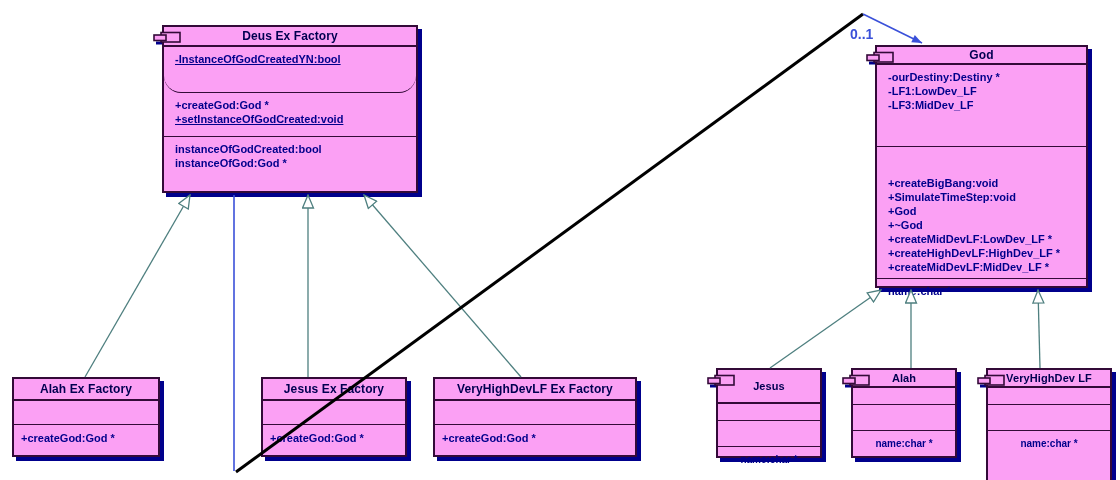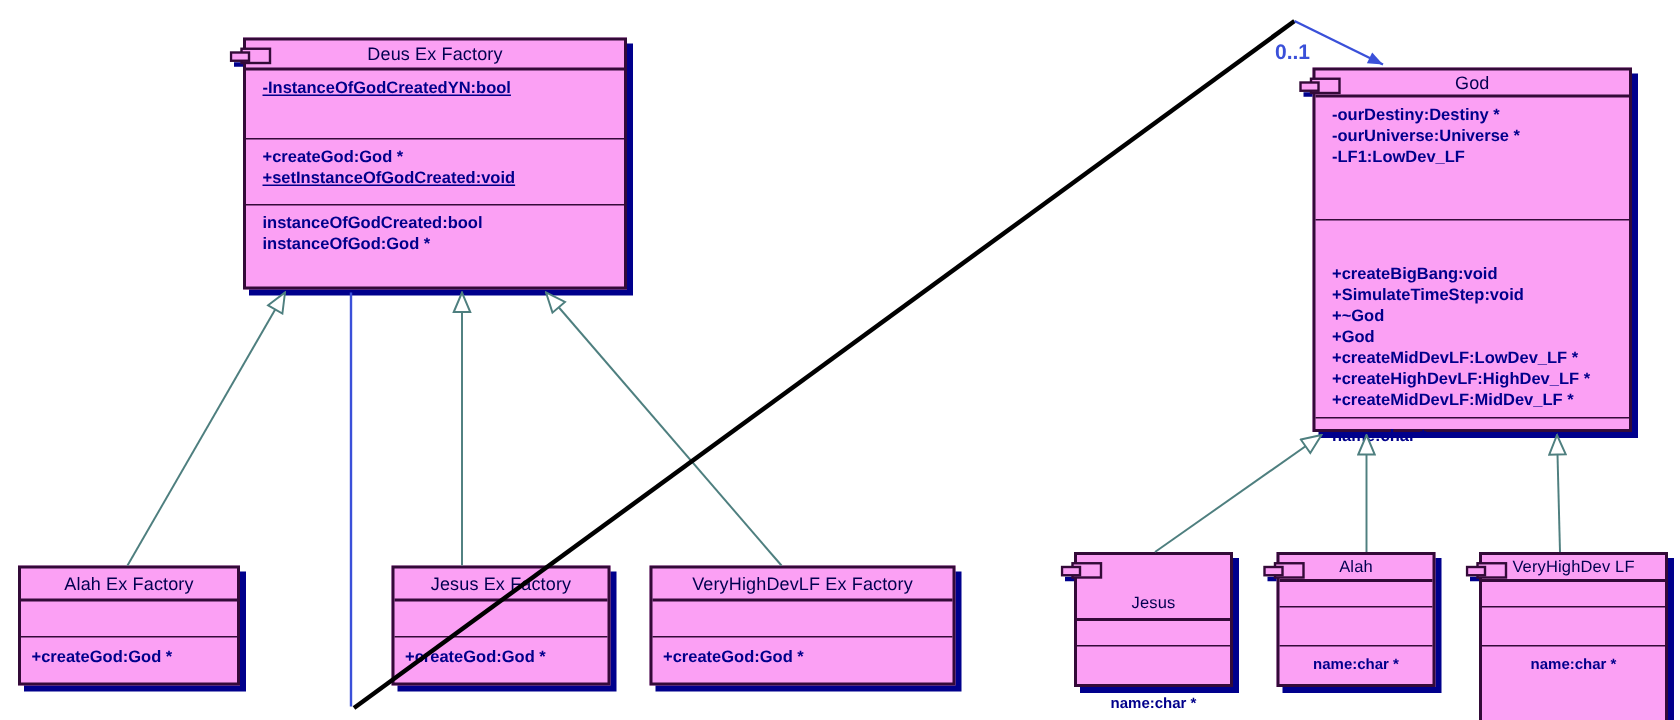--- a/index.html
+++ b/index.html
@@ -14,21 +14,21 @@
   #boxes { position: absolute; inset: 0; z-index: 1; }
   #connectors { position: absolute; inset: 0; z-index: 2; pointer-events: none; }
 
   .uml-class {
     position: absolute;
     background: var(--fill);
     border: 2px solid var(--border);
     box-shadow: 4px 4px 0 var(--shadow);
   }
   .cls-title {
-    font-weight: 400;
+    font-weight: 700;
     color: var(--title);
     text-align: center;
     border-bottom: 2px solid var(--border);
     display: flex; align-items: center; justify-content: center;
     white-space: nowrap; overflow: hidden;
     letter-spacing: 0.1px;
   }
   .lg  .cls-title { font-size: 12px; }
   .fac .cls-title { font-size: 12px; }
   .sm  .cls-title { font-size: 11px; }
@@ -64,49 +64,49 @@
 
 <div id="canvas">
   <div id="boxes">
       <div class="uml-class lg" style="left: 162px; top: 25px; width: 256px; height: 168px;">
         <div class="cls-icon"><svg width="30" height="15" viewBox="0 0 30 15">
             <rect x="3" y="10.5" width="6" height="3" fill="#00008C"></rect>
             <rect x="8" y="1.5" width="19" height="9.5" fill="#FBA0F4" stroke="#330A38" stroke-width="1.6"></rect>
             <rect x="1" y="4" width="12" height="5.5" fill="#FBA0F4" stroke="#330A38" stroke-width="1.6"></rect>
           </svg></div>
         <div class="cls-title" style="height: 20px;">Deus Ex Factory</div>
-        <div class="cls-section" style="height: 46px;">
+        <div class="cls-section" style="height: 46px; border-radius: 17px;">
           <div class="member"><span class="u">-InstanceOfGodCreatedYN:bool</span></div>
         </div>
         <div class="cls-section" style="height: 44px;">
           <div class="member"><span>+createGod:God *</span></div>
           <div class="member"><span class="u">+setInstanceOfGodCreated:void</span></div>
         </div>
         <div class="cls-section" style="height: 54px;">
           <div class="member"><span>instanceOfGodCreated:bool</span></div>
           <div class="member"><span>instanceOfGod:God *</span></div>
         </div>
       </div>
       <div class="uml-class lg" style="left: 875px; top: 45px; width: 213px; height: 243px;">
         <div class="cls-icon"><svg width="30" height="15" viewBox="0 0 30 15">
             <rect x="3" y="10.5" width="6" height="3" fill="#00008C"></rect>
             <rect x="8" y="1.5" width="19" height="9.5" fill="#FBA0F4" stroke="#330A38" stroke-width="1.6"></rect>
             <rect x="1" y="4" width="12" height="5.5" fill="#FBA0F4" stroke="#330A38" stroke-width="1.6"></rect>
           </svg></div>
         <div class="cls-title" style="height: 18px;">God</div>
         <div class="cls-section" style="height: 82px;">
           <div class="member"><span>-ourDestiny:Destiny *</span></div>
-          <div class="member"><span>-ourUniverse:Universe *</span></div>
           <div class="member"><span>-LF1:LowDev_LF</span></div>
+          <div class="member"><span>-LF3:MidDev_LF</span></div>
         </div>
         <div class="cls-section" style="height: 108px; margin-top: 24px;">
           <div class="member"><span>+createBigBang:void</span></div>
           <div class="member"><span>+SimulateTimeStep:void</span></div>
+          <div class="member"><span>+God</span></div>
           <div class="member"><span>+~God</span></div>
-          <div class="member"><span>+God</span></div>
           <div class="member"><span>+createMidDevLF:LowDev_LF *</span></div>
           <div class="member"><span>+createHighDevLF:HighDev_LF *</span></div>
           <div class="member"><span>+createMidDevLF:MidDev_LF *</span></div>
         </div>
         <div class="cls-section" style="height: 31px;">
           <div class="member"><span>name:char *</span></div>
         </div>
       </div>
       <div class="uml-class fac" style="left: 12px; top: 377px; width: 148px; height: 80px;">
         <div class="cls-title" style="height: 22px;">Alah Ex Factory</div>
@@ -128,21 +128,21 @@
         <div class="cls-section" style="height: 30px;">
           <div class="member"><span>+createGod:God *</span></div>
         </div>
       </div>
       <div class="uml-class sm" style="left: 716px; top: 368px; width: 106px; height: 90px;">
         <div class="cls-icon"><svg width="30" height="15" viewBox="0 0 30 15">
             <rect x="3" y="10.5" width="6" height="3" fill="#00008C"></rect>
             <rect x="8" y="1.5" width="19" height="9.5" fill="#FBA0F4" stroke="#330A38" stroke-width="1.6"></rect>
             <rect x="1" y="4" width="12" height="5.5" fill="#FBA0F4" stroke="#330A38" stroke-width="1.6"></rect>
           </svg></div>
-        <div class="cls-title" style="height: 22px; margin-top: 22px;">Jesus</div>
+        <div class="cls-title" style="height: 34px;">Jesus</div>
         <div class="cls-section" style="height: 17px;"></div>
         <div class="cls-section" style="height: 26px;"></div>
         <div class="cls-section" style="height: 25px;">
           <div class="member"><span>name:char *</span></div>
         </div>
       </div>
       <div class="uml-class sm" style="left: 851px; top: 368px; width: 106px; height: 90px;">
         <div class="cls-icon"><svg width="30" height="15" viewBox="0 0 30 15">
             <rect x="3" y="10.5" width="6" height="3" fill="#00008C"></rect>
             <rect x="8" y="1.5" width="19" height="9.5" fill="#FBA0F4" stroke="#330A38" stroke-width="1.6"></rect>

